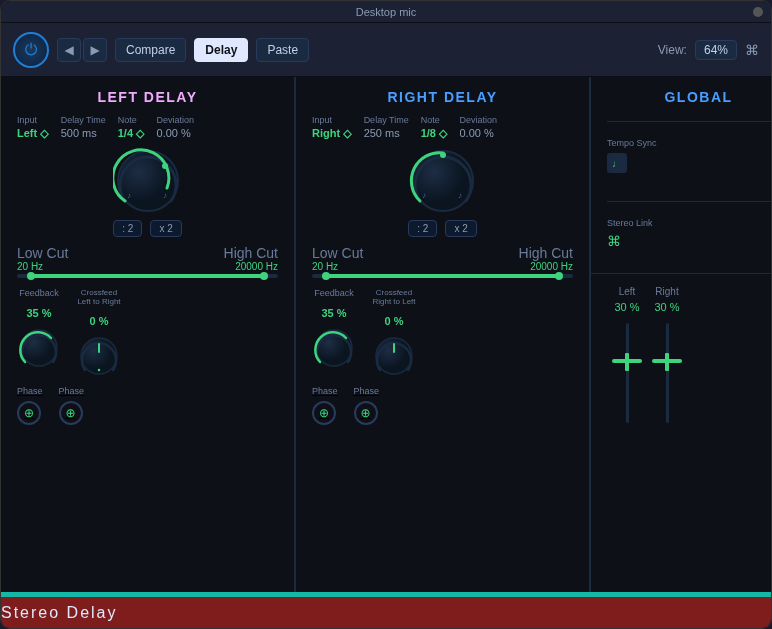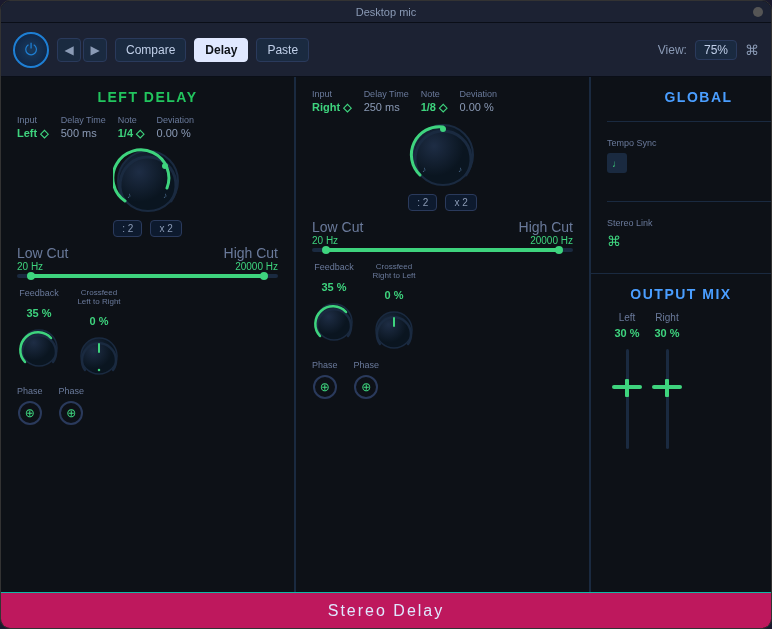--- a/index.html
+++ b/index.html
@@ -161,21 +161,21 @@
       padding: 12px 16px;
       border-right: 1px solid #1a2a40;
     }
     .section-title {
       font-size: 14px;
       font-weight: 700;
       letter-spacing: 1.5px;
       margin-bottom: 10px;
       text-align: center;
     }
-    .left-title { color: #22c55e; }
+    .left-title { color: #f0abfc; }
     .right-title { color: #4a9eff; }
     .global-title { color: #4a9eff; }
     .output-title { color: #4a9eff; }
     .params-row {
       display: flex;
       align-items: flex-start;
       gap: 12px;
       margin-bottom: 6px;
     }
     .param-group {
@@ -261,22 +261,23 @@
     }
     .small-knob-group {
       display: flex;
       flex-direction: column;
       align-items: center;
       gap: 7px;
     }
     .phase-group {
       display: flex;
       flex-direction: column;
-      align-items: center;
+      align-items: flex-start;
       gap: 3px;
+      text-decoration: underline;
     }
     .phase-btn {
       width: 24px;
       height: 24px;
       border: 2px solid #2a3a5c;
       border-radius: 50%;
       display: flex;
       align-items: center;
       justify-content: center;
       color: #3ed47e;
@@ -335,29 +336,29 @@
       align-items: center;
       gap: 4px;
     }
     .fader-label {
       color: #6a7a9b;
       font-size: 10px;
     }
     .fader-value {
       color: #3ed47e;
       font-size: 11px;
-      font-weight: 700;
+      font-weight: 400;
     }
     .bottom-bar {
       height: 36px;
-      background: #be185d;
-      display: flex;
-      align-items: center;
-      justify-content: center;
-      border-top: 1px solid #14b8a6;
+      background: #7f1d1d;
+      display: flex;
+      align-items: center;
+      justify-content: flex-start;
+      border-top: 5px solid #14b8a6;
     }
     .bottom-title {
       color: #e0e8ff;
       font-size: 16px;
       font-weight: 300;
       letter-spacing: 2px;
     }
     .divider-line {
       height: 1px;
       background: #1a2a40;
@@ -401,21 +402,21 @@
     <div class="power-btn">⏻</div>
     <div class="nav-buttons">
       <div class="nav-btn">◀</div>
       <div class="nav-btn">▶</div>
     </div>
     <div class="toolbar-btn">Compare</div>
     <div class="toolbar-btn active">Delay</div>
     <div class="toolbar-btn">Paste</div>
     <div class="view-section">
       <span class="view-label">View:</span>
-      <div class="view-percent">75%</div>
+      <div class="view-percent">64%</div>
       <span class="link-icon">⌘</span>
     </div>
   </div>
 
   <div class="main-content">
 
     <div class="delay-section">
       <div class="section-title left-title">LEFT DELAY</div>
 
       <div class="params-row">
@@ -531,20 +532,21 @@
         <div class="phase-group">
           <span class="param-label">Phase</span>
           <div class="phase-btn">⊕</div>
         </div>
       </div>
     </div>
 
     <div class="horizontal-divider"></div>
 
     <div class="delay-section">
+      <div class="section-title right-title">RIGHT DELAY</div>
 
       <div class="params-row">
         <div class="param-group">
           <span class="param-label">Input</span>
           <span class="param-value">Right ◇</span>
         </div>
         <div class="param-group">
           <span class="param-label">Delay Time</span>
           <span class="param-value-light">250 ms</span>
         </div>
@@ -671,21 +673,20 @@
           <div class="sync-group">
             <div class="param-label">Stereo Link</div>
             <span class="stereo-link-icon">⌘</span>
           </div>
         </div>
       </div>
 
       <div style="height:1px;background:#1a2a40;"></div>
 
       <div class="output-mix">
-        <div class="section-title output-title">OUTPUT MIX</div>
 
         <div class="faders-row">
 
           <div class="fader-group">
             <span class="fader-label">Left</span>
             <span class="fader-value">30 %</span>
             <div style="position:relative; height:100px; display:flex; align-items:center; justify-content:center; width:40px; margin:6px 0;">
               <div style="width:3px;height:100px;background:#1a2a40;border-radius:2px;"></div>
 
               <svg style="position:absolute;top:30px;" width="30" height="18" viewBox="0 0 30 18">

